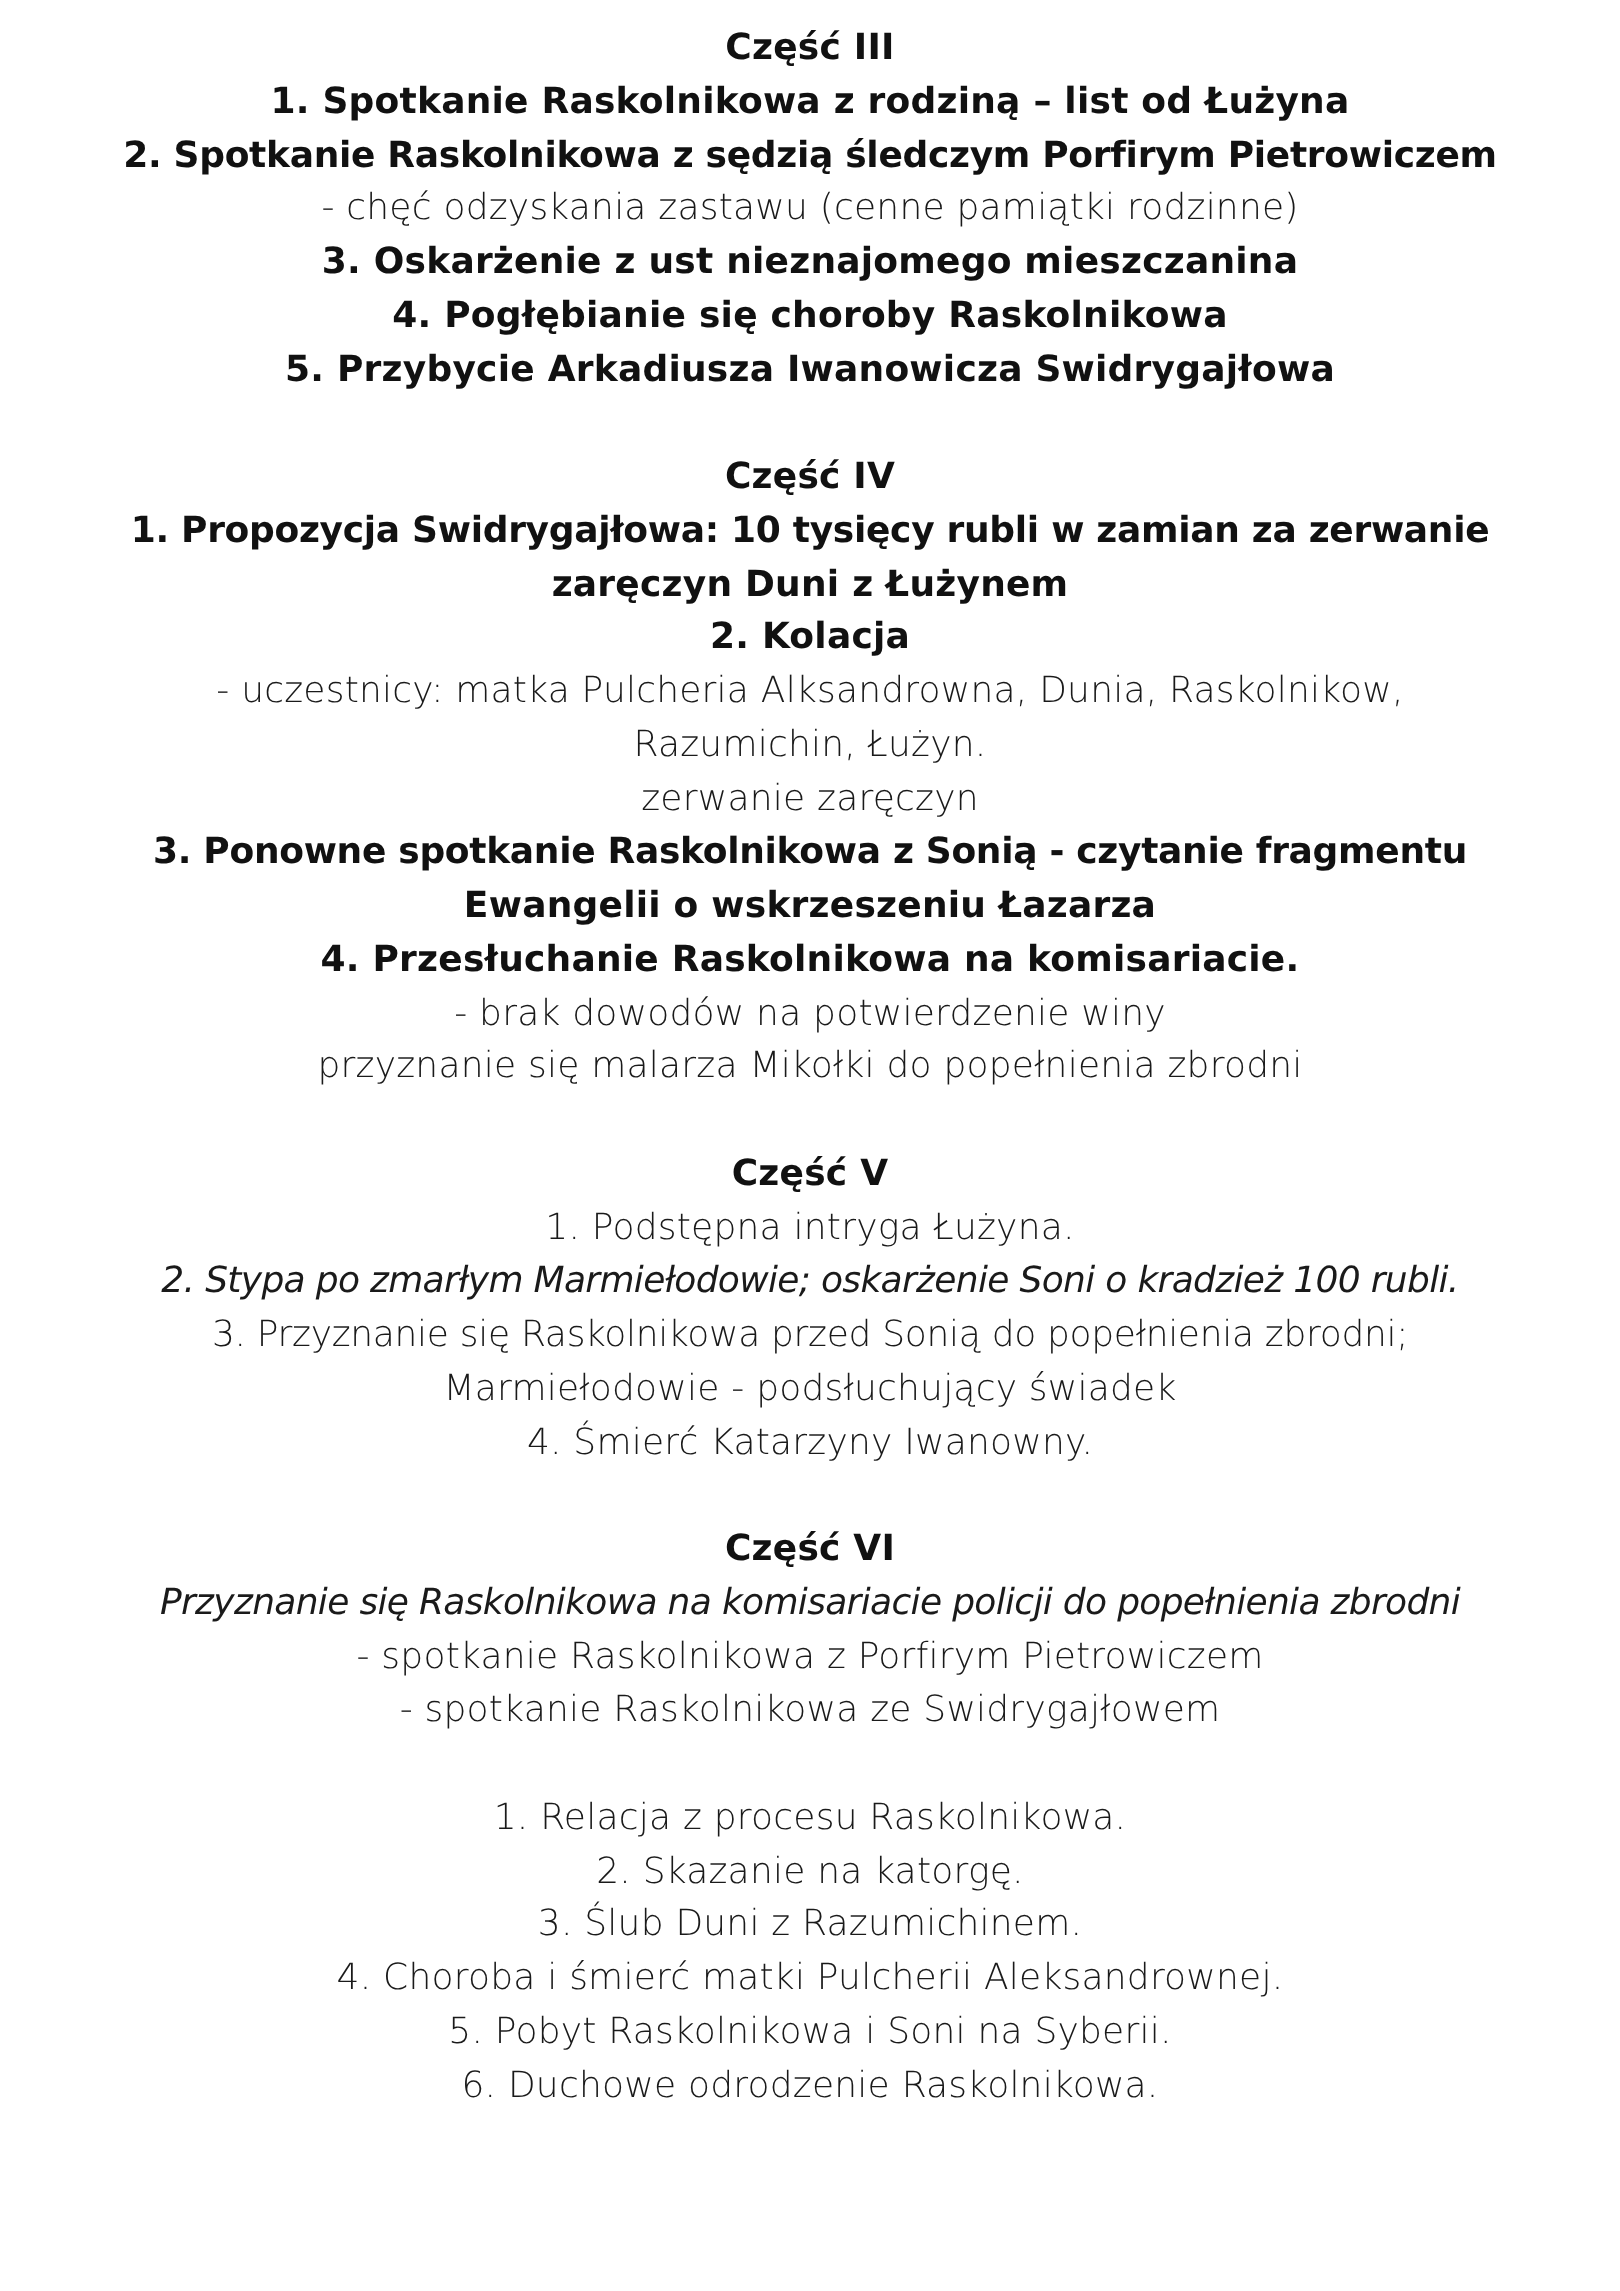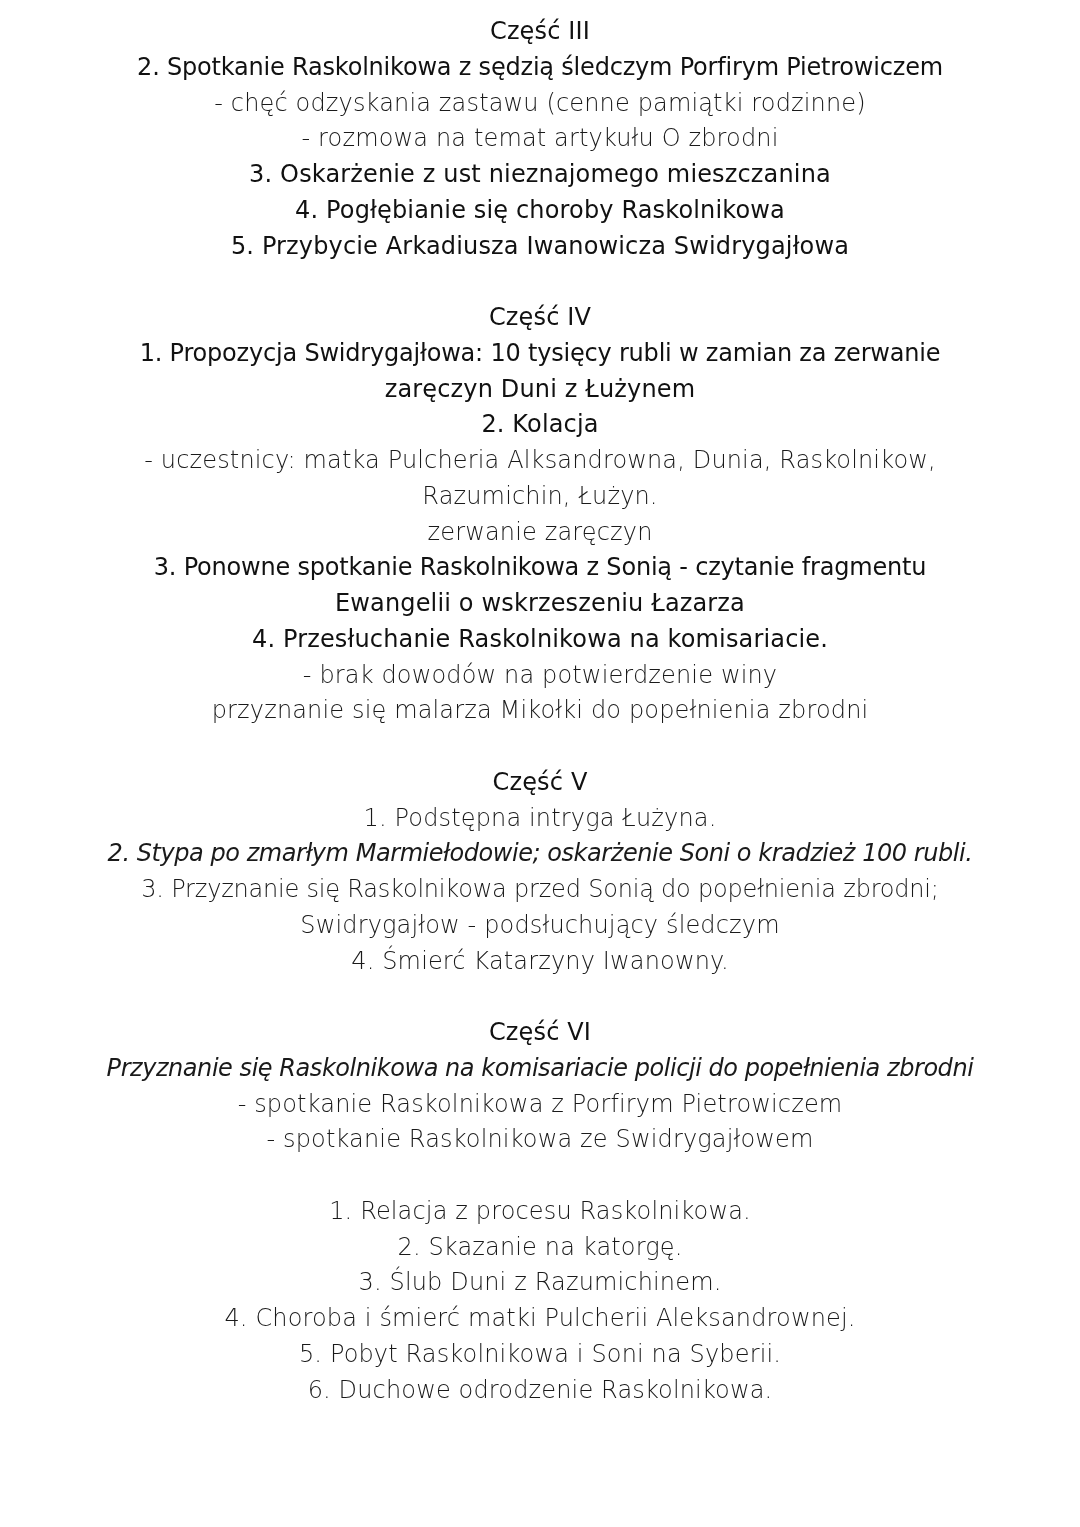--- a/index.html
+++ b/index.html
@@ -22,21 +22,21 @@
       font-size: 24px;
       line-height: 35.75px;
       letter-spacing: 0.15px;
     }
     .line {
       display: block;
       white-space: nowrap;
       height: 35.75px;
     }
     .b {
-      font-weight: normal;
+      font-weight: bold;
       color: #111111;
     }
     .n {
       font-weight: 300;
       color: #1a1a1a;
       font-family: "DejaVu Sans", sans-serif;
     }
     .gap {
       display: block;
       height: 35.75px;
@@ -47,23 +47,23 @@
     .tight { letter-spacing: -0.2px; }
     .tighter { letter-spacing: -0.45px; font-style: italic; }
   </style>
 </head>
 <body>
 
 <div class="doc">
 
   <div class="section">
     <span class="line b">Część III</span>
+    <span class="line b">1. Spotkanie Raskolnikowa z rodziną – list od Łużyna</span>
     <span class="line b tight">2. Spotkanie Raskolnikowa z sędzią śledczym Porfirym Pietrowiczem</span>
     <span class="line n">- chęć odzyskania zastawu (cenne pamiątki rodzinne)</span>
-    <span class="line n">- rozmowa na temat artykułu O zbrodni</span>
     <span class="line b">3. Oskarżenie z ust nieznajomego mieszczanina</span>
     <span class="line b">4. Pogłębianie się choroby Raskolnikowa</span>
     <span class="line b">5. Przybycie Arkadiusza Iwanowicza Swidrygajłowa</span>
   </div>
   <span class="gap"></span>
 
   <div class="section">
     <span class="line b">Część IV</span>
     <span class="line b tight">1. Propozycja Swidrygajłowa: 10 tysięcy rubli w zamian za zerwanie</span>
     <span class="line b">zaręczyn Duni z Łużynem</span>
@@ -77,21 +77,21 @@
     <span class="line n">- brak dowodów na potwierdzenie winy</span>
     <span class="line n">przyznanie się malarza Mikołki do popełnienia zbrodni</span>
   </div>
   <span class="gap"></span>
 
   <div class="section">
     <span class="line b">Część V</span>
     <span class="line n">1. Podstępna intryga Łużyna.</span>
     <span class="line n tighter">2. Stypa po zmarłym Marmiełodowie; oskarżenie Soni o kradzież 100 rubli.</span>
     <span class="line n tight">3. Przyznanie się Raskolnikowa przed Sonią do popełnienia zbrodni;</span>
-    <span class="line n">Swidrygajłow - podsłuchujący śledczym</span>
+    <span class="line n">Marmiełodowie - podsłuchujący świadek</span>
     <span class="line n">4. Śmierć Katarzyny Iwanowny.</span>
   </div>
   <span class="gap"></span>
 
   <div class="section">
     <span class="line b">Część VI</span>
     <span class="line n tighter">Przyznanie się Raskolnikowa na komisariacie policji do popełnienia zbrodni</span>
     <span class="line n">- spotkanie Raskolnikowa z Porfirym Pietrowiczem</span>
     <span class="line n">- spotkanie Raskolnikowa ze Swidrygajłowem</span>
   </div>

